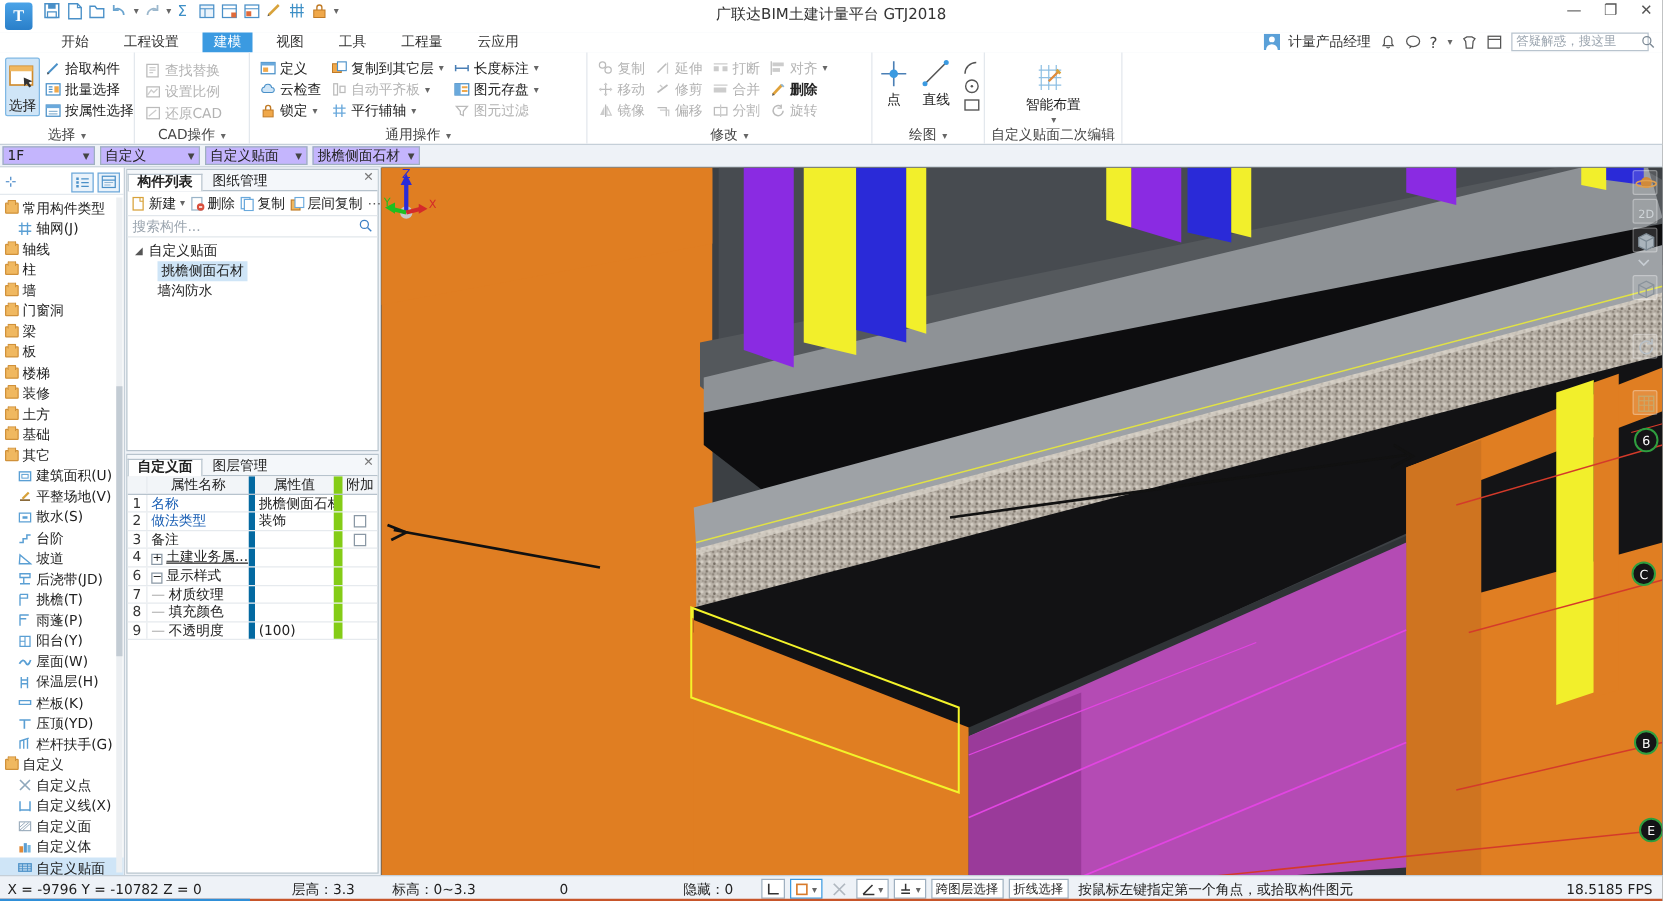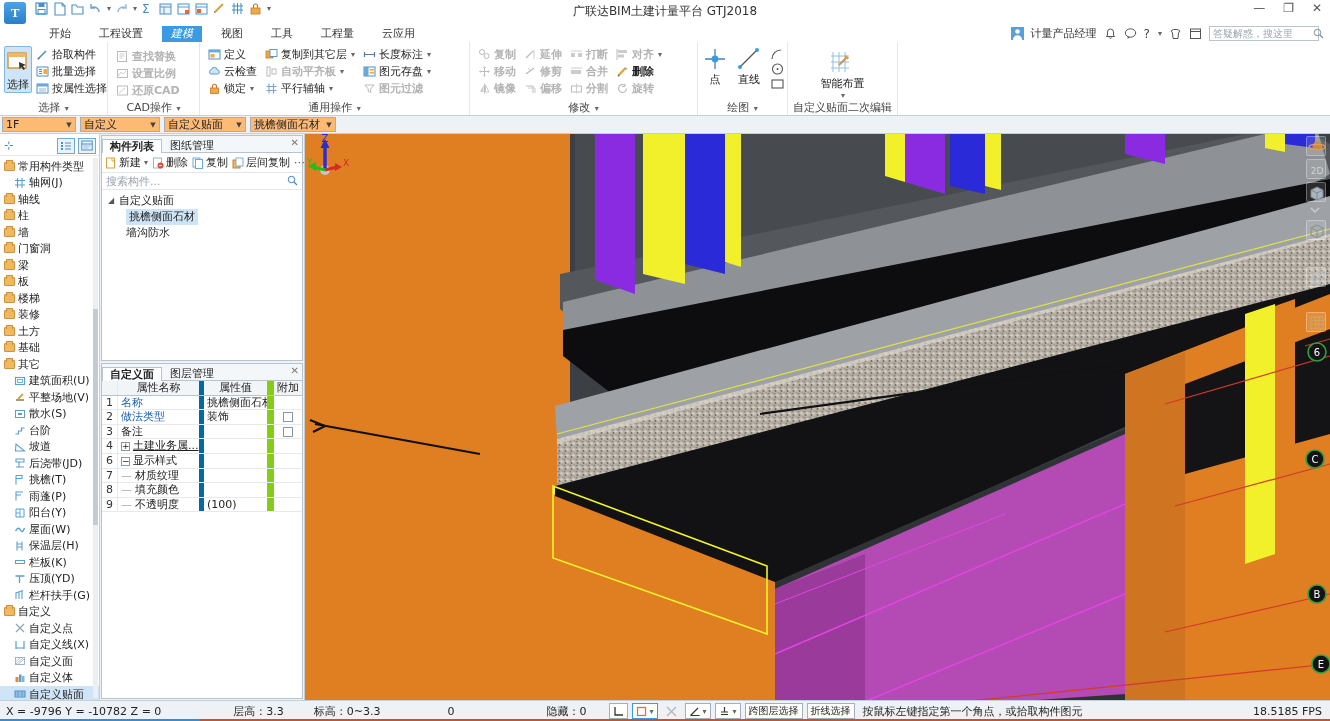--- a/index.html
+++ b/index.html
@@ -25,44 +25,44 @@
   .title-center {
     position:absolute; left:0; right:0; top:3px; text-align:center; font-size:12px; color:#333;
     pointer-events:none;
   }
   .win-btns { position:absolute; right:4px; top:0px; display:flex; gap:10px; align-items:center; height:16px; font-size:12px; color:#555;}
   .win-btns span { cursor:default; padding:0 4px; }
 
   
   .tabrow { height:16px; background:#fff; position:relative; flex:0 0 16px; display:flex; align-items:flex-end; padding-left:40px; }
   .tab { font-size:11px; padding:1px 9px 1px 9px; color:#333; line-height:14px; margin-right:10px; }
-  .tab.active { background:#3b9ae1; color:#fff;font-style:italic; }
+  .tab.active { background:#3b9ae1; color:#fff; }
   .acctbar { position:absolute; right:0; top:-1px; height:17px; display:flex; align-items:center; gap:7px; font-size:11px; color:#333; }
   .searchbox { width:110px; height:15px; border:1px solid #b9c4ce; background:#fff; font-size:10px; color:#9aa4ae; padding:0 14px 0 3px; line-height:13px; position:relative; }
 
   
   .ribbon { flex:0 0 71px; background:#fff; border-bottom:1px solid #c5cfd8; display:flex; position:relative; }
   .rgroup { display:flex; flex-direction:column; border-right:1px solid #e3e8ed; padding:2px 0 0 0; position:relative; }
   .rgroup .gbody { display:flex; flex:1; align-items:flex-start; padding:2px 4px 0 4px; }
   .gcaption { text-align:center; font-size:11px; color:#444; height:15px; line-height:15px; }
   .bigbtn { width:34px; display:flex; flex-direction:column; align-items:center; padding-top:3px; cursor:default; }
   .bigbtn.sel { background:#cfe5f7; border:1px solid #7fb8e4; border-radius:2px; }
   .bigbtn .lbl { font-size:11px; margin-top:1px; }
   .col { display:flex; flex-direction:column; gap:1px; padding:0 2px; }
   .sbtn { display:flex; align-items:center; gap:3px; font-size:11px; line-height:15px; height:16px; white-space:nowrap; padding:0 2px; cursor:default;}
-  .sbtn.dis { color:#b3b3b3;font-weight:bold; }
+  .sbtn.dis { color:#b3b3b3; }
   .sbtn .tico { width:13px; height:13px; flex:0 0 13px; position:relative; }
   .caret { font-size:8px; color:#666; margin-left:1px; }
   .drawcol { display:flex; gap:8px; padding:2px 6px 0 6px; }
   .drawitem { display:flex; flex-direction:column; align-items:center; width:28px; }
   .drawitem .lbl { font-size:11px; }
 
   
   .selbar { flex:0 0 18px; background:#eef2f7; display:flex; align-items:center; gap:4px; padding-left:2px; border-bottom:1px solid #c5cfd8;}
-  .combo { height:15px; border:1px solid #9fb0c0; background:#fdba74; font-size:11px; display:flex; align-items:center; padding:0 0 0 3px; position:relative; }
+  .combo { height:15px; border:1px solid #9fb0c0; background:#c4b5fd; font-size:11px; display:flex; align-items:center; padding:0 0 0 3px; position:relative; }
   .combo .cv { flex:1; overflow:hidden; white-space:nowrap; }
   .combo .cb { width:12px; text-align:center; font-size:7px; color:#444; }
 
   
   .main { flex:1; display:flex; min-height:0; }
 
   
   .treepane { width:100px; background:#fff; border-right:1px solid #c5cfd8; display:flex; flex-direction:column; position:relative; }
   .treehdr { height:22px; display:flex; align-items:center; justify-content:flex-end; gap:3px; padding:2px 3px 0 0; border-bottom:1px solid #e4e9ee;}
   .vbtn { width:18px; height:16px; border:1px solid #6fa9da; background:#eaf3fb; display:flex; align-items:center; justify-content:center; }

